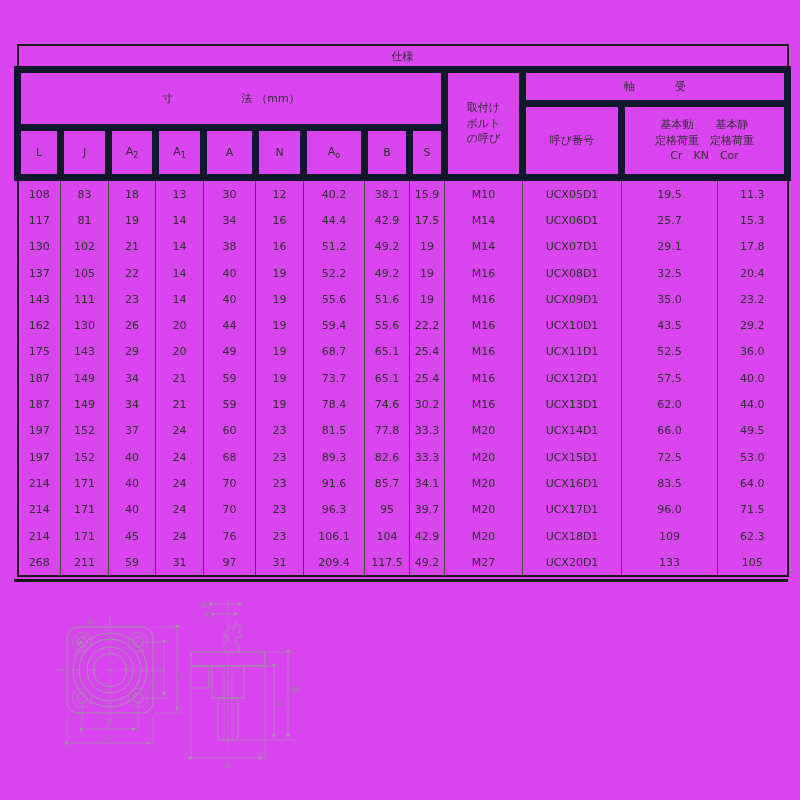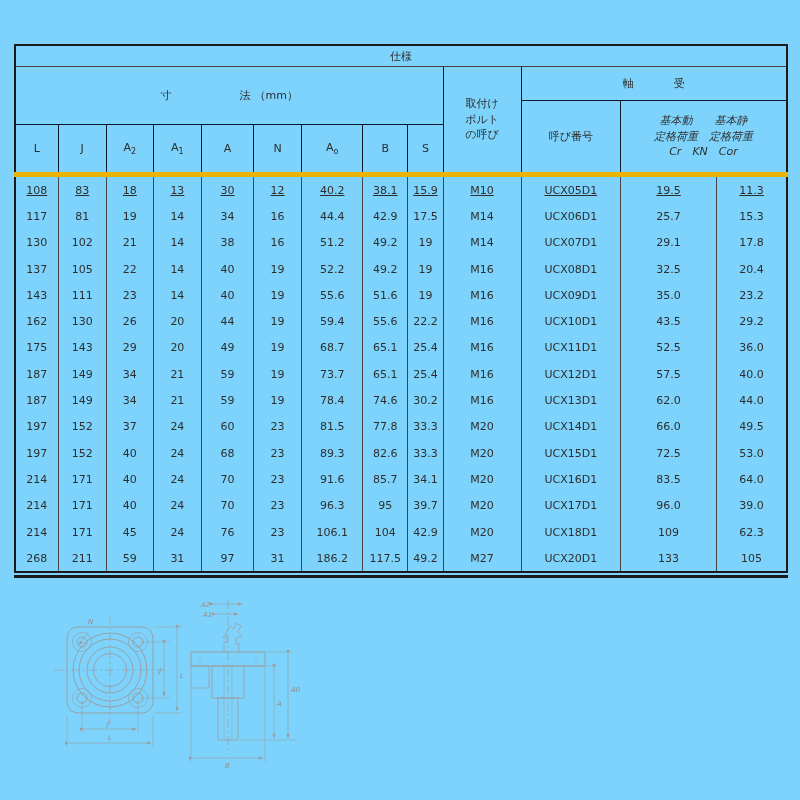--- a/index.html
+++ b/index.html
@@ -1,52 +1,52 @@
 <!DOCTYPE html>
 <html><head>
 <meta charset="utf-8">
 <style>
   html,body{margin:0;padding:0;}
   body{
     width:800px;height:800px;background:#ffffff;
     font-family:"DejaVu Sans","Liberation Sans",sans-serif;
     color:#2e2e2e;
   }
-  .sheet{position:relative;width:800px;height:800px;background:#7dd3fc;overflow:hidden;}
+  .sheet{position:relative;width:800px;height:800px;background:#d946ef;overflow:hidden;}
 
   .table-wrap{position:absolute;left:14px;top:44px;width:776px;}
   table.spec{
     border-collapse:collapse;table-layout:fixed;width:774px;
     border:2px solid #1a1a1a;
   }
   .bottom-bar{width:774px;height:3px;background:#1a1a1a;margin-top:2px;}
 
   table.spec th, table.spec td{
     font-weight:normal;text-align:center;vertical-align:middle;
     font-size:11px;padding:0;color:#2e2e2e;
   }
-  thead th{border:1px solid #0f172a;}
+  thead th{border:7px solid #0f172a;}
   .title-cell{
     text-align:left;font-size:13px;padding:3px 8px;height:20px;
     border:1px solid #454545;
   }
   .h-dim{height:34px;}
   .h-sub{height:24px;}
   .h-cols{height:50px;}
   .dim-gap-b{margin-left:68px;}
   .dim-gap-u{margin-left:4px;}
   .bearing-gap{margin-left:40px;}
   .bolt-cell{white-space:pre-line;line-height:1.45;}
-  .ratings-cell div{line-height:1.45;font-style:italic;}
+  .ratings-cell div{line-height:1.45;}
   .subsc{font-size:8px;vertical-align:-3px;}
   tbody td{
     border-left:1px solid #454545;border-right:1px solid #454545;
     border-top:none;border-bottom:none;height:26.3px;font-size:11px;
   }
-  tbody tr:first-child td{border-top:5px solid #eab308;text-decoration:underline;}
+  tbody tr:first-child td{border-top:5px solid #eab308;}
 
   .drawings{position:absolute;left:28px;top:592px;width:300px;height:205px;}
   .drawings svg{display:block;}
   .dwg-label{font-size:7px;font-style:italic;fill:#8f8f8f;}
 </style>
 </head>
 <body>
 
 <div class="sheet">
 
@@ -289,21 +289,21 @@
             <td>40</td>
             <td>24</td>
             <td>70</td>
             <td>23</td>
             <td>96.3</td>
             <td>95</td>
             <td>39.7</td>
             <td>M20</td>
             <td>UCX17D1</td>
             <td>96.0</td>
-            <td>39.0</td>
+            <td>71.5</td>
           </tr>
           <tr>
             <td>214</td>
             <td>171</td>
             <td>45</td>
             <td>24</td>
             <td>76</td>
             <td>23</td>
             <td>106.1</td>
             <td>104</td>
@@ -313,21 +313,21 @@
             <td>109</td>
             <td>62.3</td>
           </tr>
           <tr>
             <td>268</td>
             <td>211</td>
             <td>59</td>
             <td>31</td>
             <td>97</td>
             <td>31</td>
-            <td>186.2</td>
+            <td>209.4</td>
             <td>117.5</td>
             <td>49.2</td>
             <td>M27</td>
             <td>UCX20D1</td>
             <td>133</td>
             <td>105</td>
           </tr>
         </tbody>
     </table>
     <div class="bottom-bar"></div>

